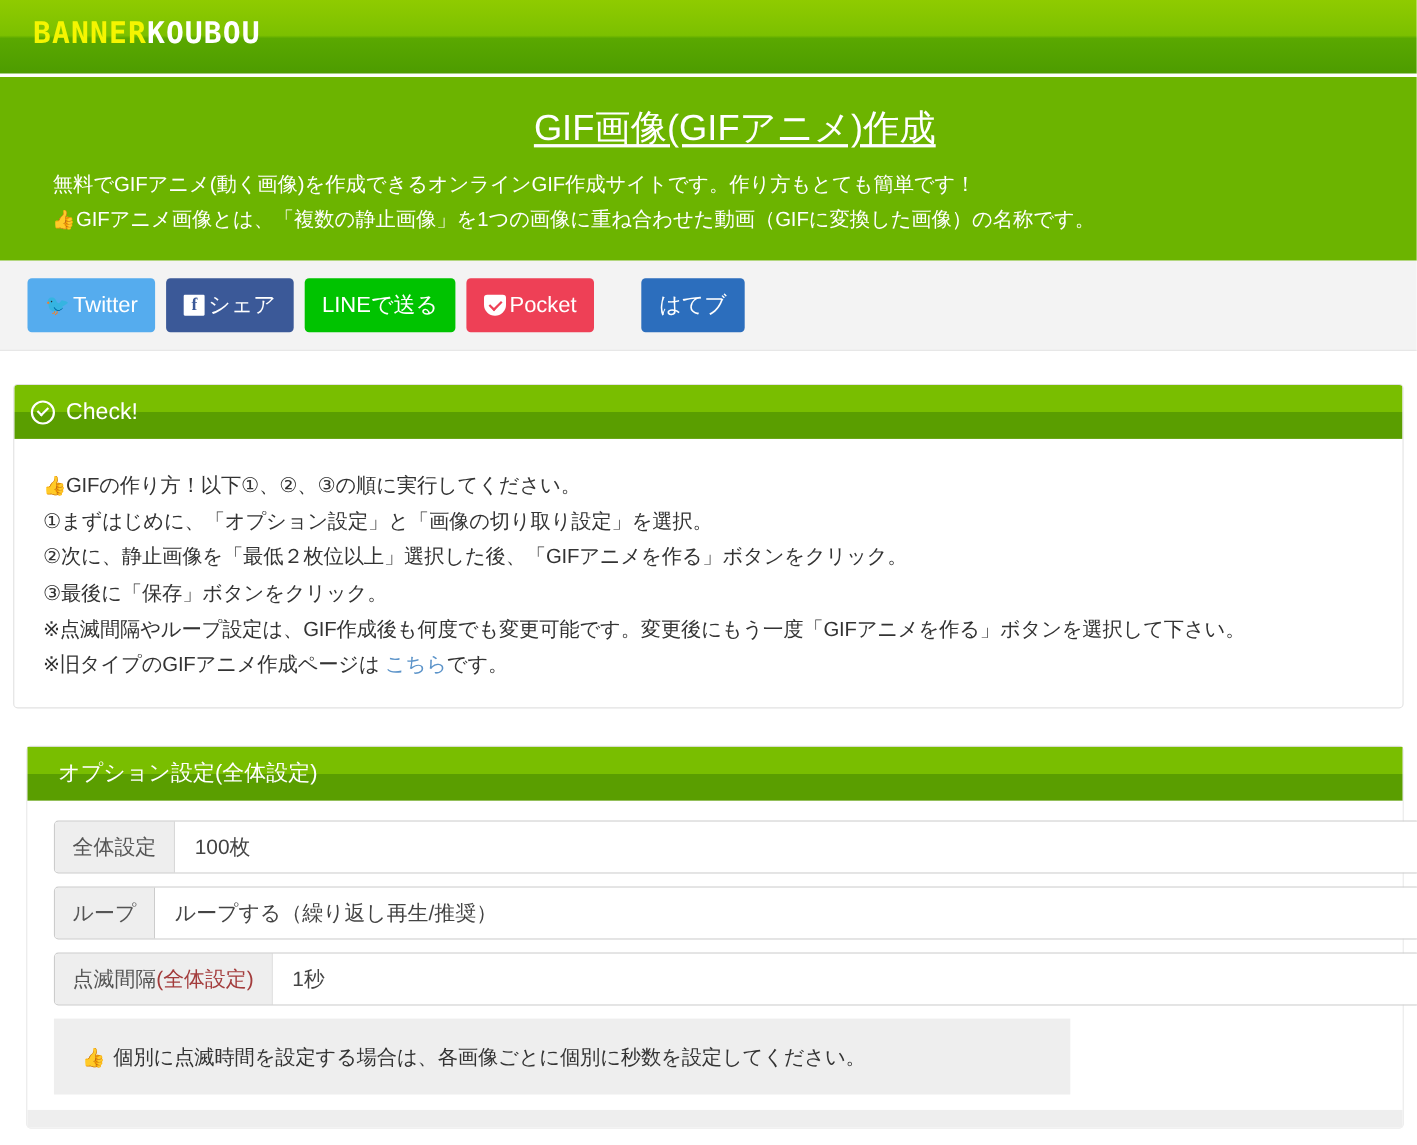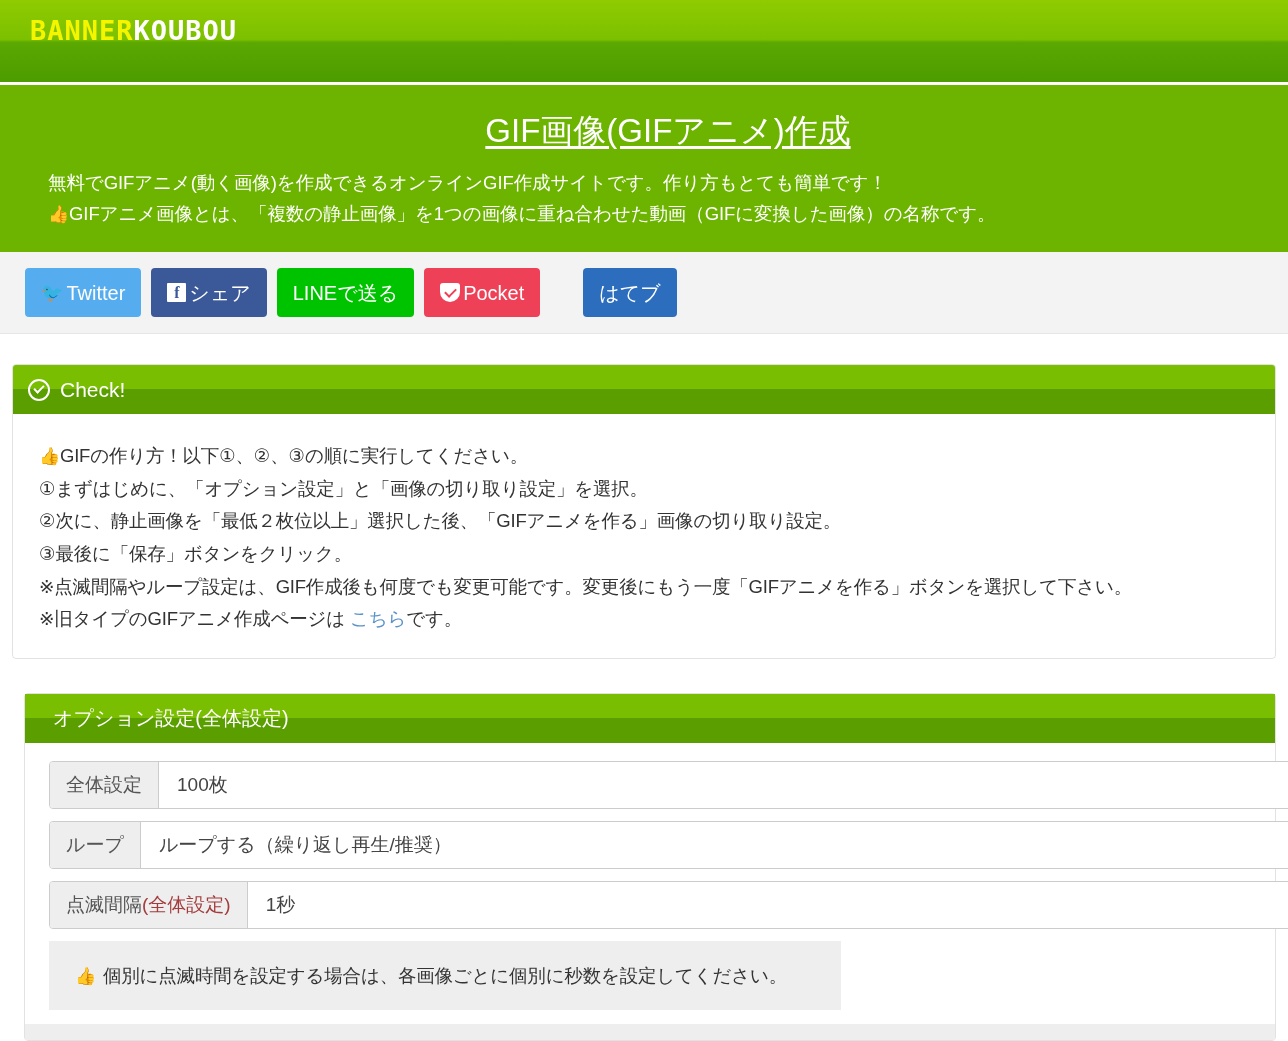--- a/index.html
+++ b/index.html
@@ -7,21 +7,21 @@
     margin: 0; padding: 0;
     width: 1288px; height: 1041px;
     overflow: hidden;
     background: #ffffff;
     font-family: "Liberation Sans", "DejaVu Sans", sans-serif;
     -webkit-font-smoothing: antialiased;
   }
 
   
   .logo-bar {
-    height: 85px;
+    height: 70px;
     background: linear-gradient(to bottom, #8fcb00 0%, #7cc000 48%, #5aa800 52%, #4d9c00 100%);
     position: relative;
     border-bottom: 3px solid #ffffff;
   }
   .logo {
     position: absolute;
     left: 30px; top: 17px;
     font-family: "DejaVu Sans Mono", monospace;
     font-size: 27px;
     font-weight: bold;
@@ -192,21 +192,21 @@
     padding: 0 18px;
     display: flex;
     align-items: center;
     font-size: 19px;
     color: #444444;
     flex: 1;
     white-space: nowrap;
   }
   .opt-note {
     margin: 6px 0 0 24px;
-    width: 792px;
+    width: 924px;
     background: #eeeeee;
     padding: 22px 0 22px 26px;
     font-size: 18.5px;
     color: #333333;
     white-space: nowrap;
     letter-spacing: -0.2px;
   }
   .opt-note .thumb-up { margin-right: 7px; }
   .bottom-strip { height: 16px; background: #eeeeee; margin-top: 14px; }
 </style>
@@ -253,21 +253,21 @@
 <div class="panel">
   <div class="panel-head">
     <span class="check-icon"></span>
     <span>Check!</span>
   </div>
   <div class="panel-body">
     <div class="instr-line">
       <span class="thumb-up">👍</span><span>GIFの作り方！以下①、②、③の順に実行してください。</span>
     </div>
     <div class="instr-line">①まずはじめに、「オプション設定」と「画像の切り取り設定」を選択。</div>
-    <div class="instr-line">②次に、静止画像を「最低２枚位以上」選択した後、「GIFアニメを作る」画像の切り取り設定。</div>
+    <div class="instr-line">②次に、静止画像を「最低２枚位以上」選択した後、「GIFアニメを作る」ボタンをクリック。</div>
     <div class="instr-line">③最後に「保存」ボタンをクリック。</div>
     <div class="instr-line">※点滅間隔やループ設定は、GIF作成後も何度でも変更可能です。変更後にもう一度「GIFアニメを作る」ボタンを選択して下さい。</div>
     <div class="instr-line">
       <span>※旧タイプのGIFアニメ作成ページは </span><a>こちら</a><span>です。</span>
     </div>
   </div>
 </div>
 
 <div class="opt-panel">
   <div class="opt-head">オプション設定(全体設定)</div>

